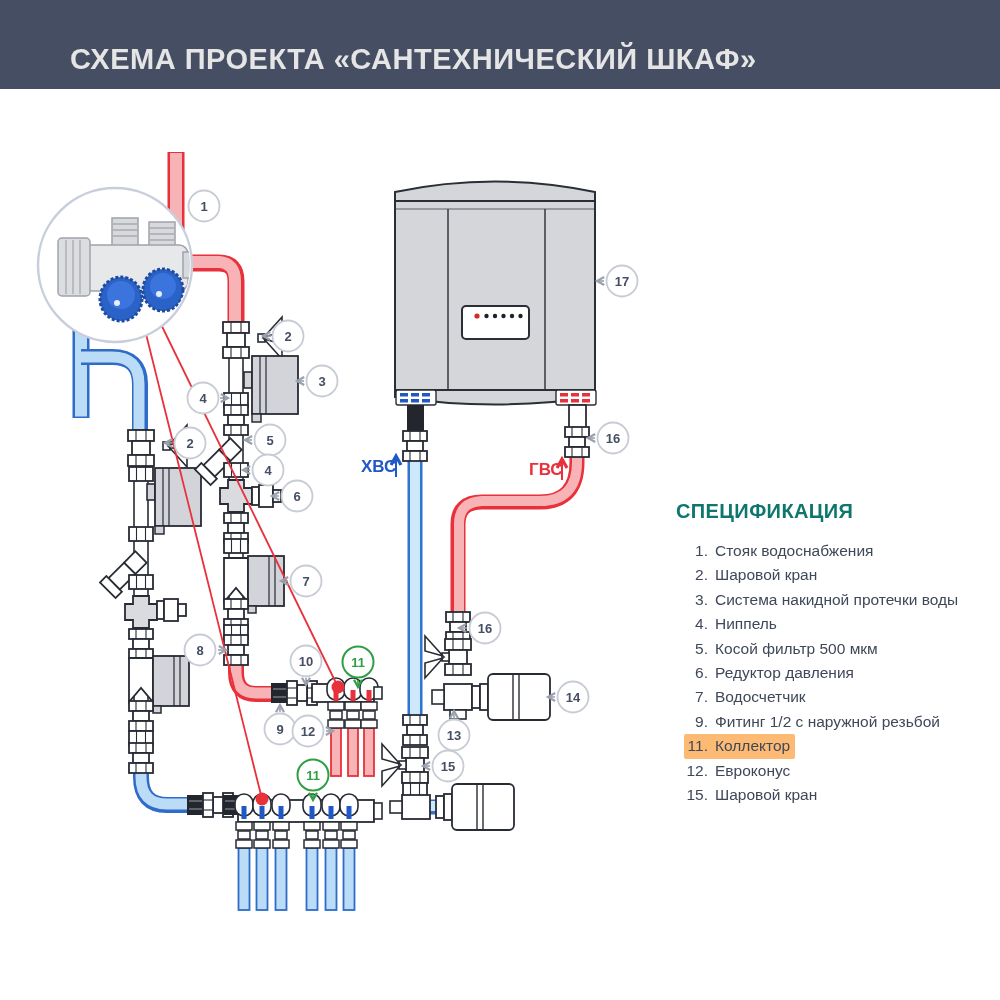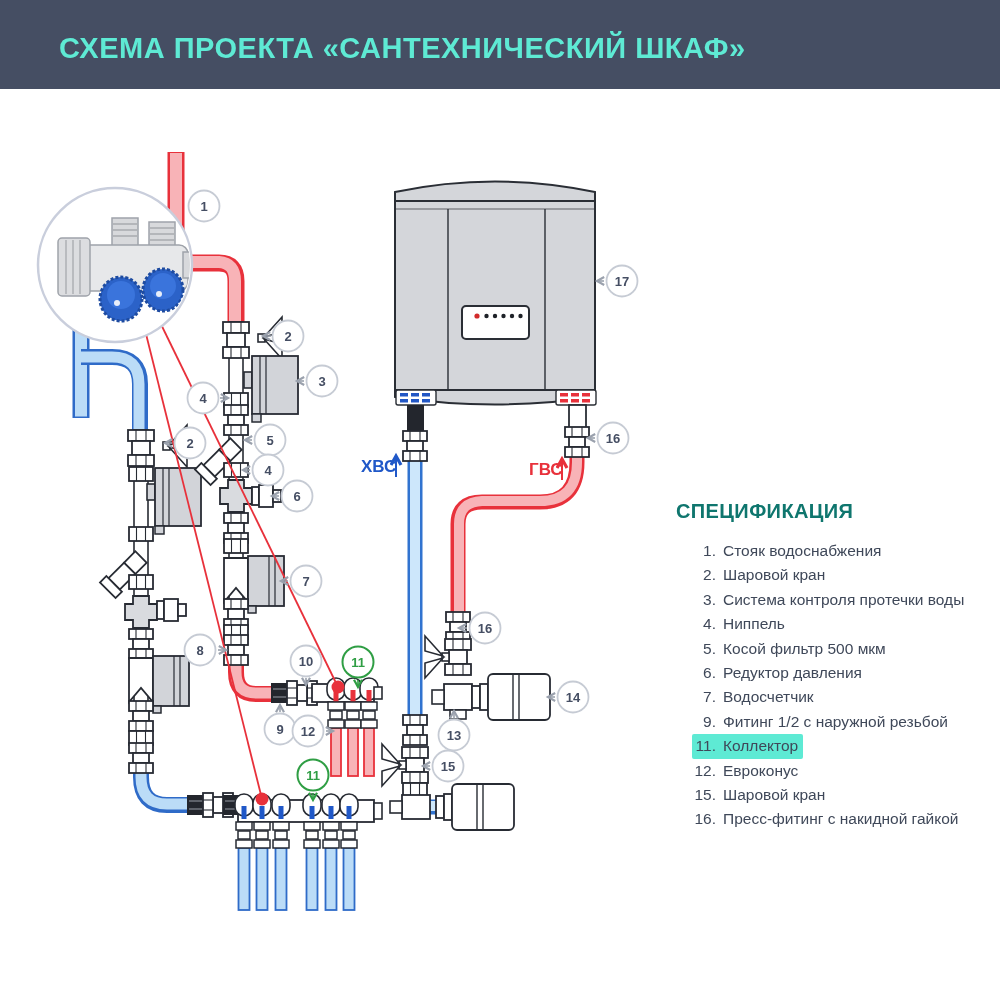--- a/index.html
+++ b/index.html
@@ -1,31 +1,31 @@
 <!DOCTYPE html>
 <html><head>
 <meta charset="utf-8">
 <style>
   html,body{margin:0;padding:0;}
   body{width:1000px;height:1000px;position:relative;background:#fff;overflow:hidden;
        font-family:"Liberation Sans", sans-serif;}
   .header{position:absolute;left:0;top:0;width:1000px;height:89px;background:#454E63;}
-  .header h1{margin:4px;padding:0 0 0 55px;line-height:89px;font-size:29px;font-weight:bold;
-             color:#5eead4;letter-spacing:.5px;white-space:nowrap;}
+  .header h1{margin:15px;padding:0 0 0 55px;line-height:89px;font-size:29px;font-weight:bold;
+             color:#e5e5e5;letter-spacing:.5px;white-space:nowrap;}
   svg.diagram{position:absolute;left:0;top:0;width:1000px;height:1000px;}
   .co-txt{font-family:"Liberation Sans",sans-serif;font-size:13px;font-weight:bold;fill:#454E63;text-anchor:middle;}
   .co-txt.green{fill:#2F9E44;}
   .lbl{font-family:"Liberation Sans",sans-serif;font-size:17px;font-weight:bold;}
   .spec{position:absolute;left:676px;top:500px;width:320px;color:#3F4859;}
   .spec h2{margin:0 0 16px 0;font-size:20px;font-weight:bold;letter-spacing:.4px;color:#0f766e;}
-  .spec ol{list-style:none;margin:16px;padding:0;}
+  .spec ol{list-style:none;margin:8px;padding:0;}
   .spec li{font-size:15.5px;line-height:24.4px;white-space:nowrap;}
   .spec .n{display:inline-block;min-width:24px;text-align:right;margin-right:7px;}
   .spec .row{display:inline-block;}
-  .spec li.hl .row{background:#5eead4;border-radius:2px;padding-right:5px;}
+  .spec li.hl .row{background:#fdba74;border-radius:2px;padding-right:5px;}
 </style>
 </head>
 <body>
 
 <svg class="diagram" viewBox="0 0 1000 1000">
   <defs>
     <marker id="ah" markerWidth="8" markerHeight="8" refX="5" refY="3" orient="auto">
       <path d="M0.5,0.5 L5,3 L0.5,5.5" fill="none" stroke="#9AA1AD" stroke-width="1.4"></path>
       </marker>
     <marker id="ahg" markerWidth="8" markerHeight="8" refX="5" refY="3" orient="auto">
@@ -453,24 +453,23 @@
 
 <div class="header">
   <h1>СХЕМА ПРОЕКТА «САНТЕХНИЧЕСКИЙ ШКАФ»</h1>
 </div>
 
 <div class="spec">
   <h2>СПЕЦИФИКАЦИЯ</h2>
   <ol>
     <li><span class="row"><span class="n">1.</span><span class="t">Стояк водоснабжения</span></span></li>
     <li><span class="row"><span class="n">2.</span><span class="t">Шаровой кран</span></span></li>
-    <li><span class="row"><span class="n">3.</span><span class="t">Система контроля протечки воды</span></span></li>
+    <li><span class="row"><span class="n">3.</span><span class="t">Система накидной протечки воды</span></span></li>
     <li><span class="row"><span class="n">4.</span><span class="t">Ниппель</span></span></li>
     <li><span class="row"><span class="n">5.</span><span class="t">Косой фильтр 500 мкм</span></span></li>
     <li><span class="row"><span class="n">6.</span><span class="t">Редуктор давления</span></span></li>
     <li><span class="row"><span class="n">7.</span><span class="t">Водосчетчик</span></span></li>
     <li><span class="row"><span class="n">9.</span><span class="t">Фитинг 1/2 с наружной резьбой</span></span></li>
     <li class="hl"><span class="row"><span class="n">11.</span><span class="t">Коллектор</span></span></li>
     <li><span class="row"><span class="n">12.</span><span class="t">Евроконус</span></span></li>
     <li><span class="row"><span class="n">15.</span><span class="t">Шаровой кран</span></span></li>
-    <li><span class="row"><span class="n">16.</span><span class="t">Пресс-фитинг с накидной гайкой</span></span></li>
   </ol>
 </div>
 
 </body></html>

